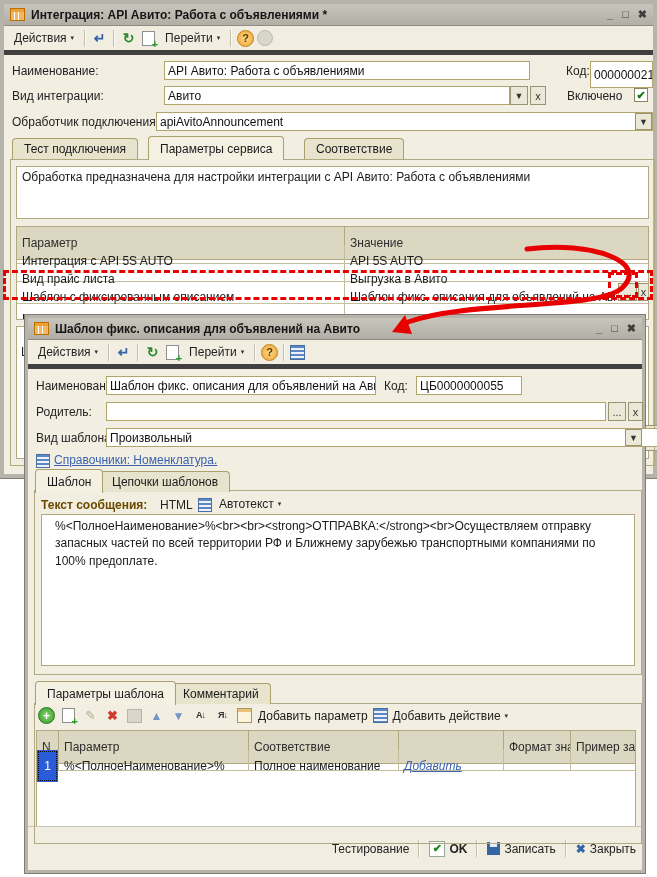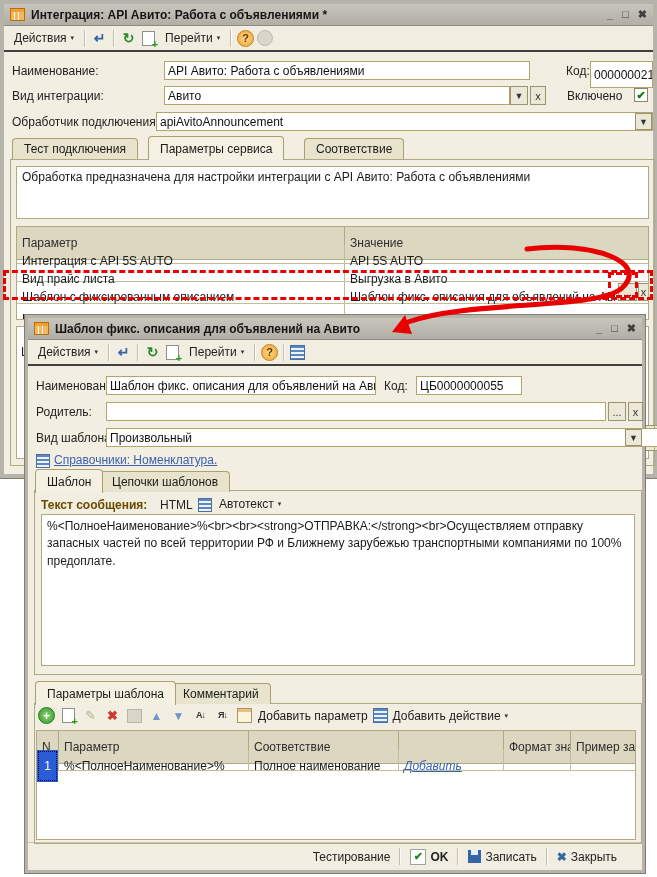--- a/index.html
+++ b/index.html
@@ -3,21 +3,21 @@
 <meta charset="utf-8">
 <style>
   html,body{margin:0;padding:0;background:#fff;font-family:"Liberation Sans",sans-serif;}
   #screen{position:relative;width:657px;height:877px;background:#fff;overflow:hidden;font-size:12px;color:#1a1a1a;}
   .win{position:absolute;background:#f2efe2;border:4px solid #b6b3aa;box-shadow:0 0 0 1px #807d75;box-sizing:border-box;}
   .titlebar{position:absolute;left:0;right:0;top:0;height:22px;background:linear-gradient(#c8c5bc,#b1aea5);display:flex;align-items:center;gap:6px;padding:0 6px;box-sizing:border-box;border-bottom:1px solid #8e8b83;}
   .title-text{flex:1;font-weight:bold;font-size:12px;color:#151515;white-space:nowrap;overflow:hidden;}
   .winbtns{display:flex;gap:9px;align-items:center;}
   .winbtn{font-size:11px;font-weight:bold;color:#3d3d3d;line-height:1;cursor:default;}
   .cat-icon{width:13px;height:11px;background:#fff;border:1px solid #b86f00;display:inline-block;background-image:linear-gradient(#f0a136,#f0a136),linear-gradient(90deg,#f5b75f 3px,transparent 3px,transparent 4px,#f5b75f 4px,#f5b75f 7px,transparent 7px,transparent 8px,#f5b75f 8px);background-size:100% 3px,100% 100%;background-repeat:no-repeat;}
-  .toolbar{position:absolute;left:0;right:0;top:22px;height:26px;background:#f1eee1;border-bottom:2px solid #404040;display:flex;align-items:center;gap:3px;padding:12px 5px;box-sizing:border-box;}
+  .toolbar{position:absolute;left:0;right:0;top:22px;height:26px;background:#f1eee1;border-bottom:5px solid #404040;display:flex;align-items:center;gap:3px;padding:12px 5px;box-sizing:border-box;}
   .menu-btn{display:flex;align-items:center;gap:4px;padding:2px 5px;color:#222;}
   .caret{font-size:7px;color:#333;}
   .sep{width:1px;height:17px;background:#c2beb0;border-right:1px solid #fbfaf4;margin:0 2px;}
   .ic{width:17px;height:16px;display:inline-flex;align-items:center;justify-content:center;font-size:12px;line-height:1;}
   .ic-import{color:#3465a4;font-weight:bold;font-size:14px;}
   .ic-refresh{color:#2c8a2c;font-weight:bold;font-size:14px;}
   .ic-doc{width:11px;height:13px;background:#fff;border:1px solid #8f8f8f;position:relative;}
   .ic-doc::after{content:"+";position:absolute;right:-4px;bottom:-5px;color:#1f9e1f;font-weight:bold;font-size:11px;background:transparent;}
   .ic-help{width:15px;height:15px;border-radius:50%;background:radial-gradient(#ffd98a,#efa22d);border:1px solid #c07f1d;color:#5a3c00;font-weight:bold;font-size:11px;display:inline-flex;align-items:center;justify-content:center;}
   .ic-gray{width:14px;height:14px;border-radius:50%;background:#d9d6cb;border:1px solid #bcb9ad;}
@@ -40,21 +40,21 @@
   .tab{position:absolute;height:21px;display:flex;align-items:center;justify-content:center;border:1px solid #ab9f6e;border-bottom:none;border-radius:4px 4px 0 0;background:#e7e3cd;padding:0 11px;white-space:nowrap;box-sizing:border-box;z-index:2;}
   .tab.active{background:#f4f1e3;height:24px;z-index:3;}
   .panel{position:absolute;border:1px solid #b1a97f;box-sizing:border-box;z-index:1;}
   .whitebox{position:absolute;background:#fff;border:1px solid #b1a97f;box-sizing:border-box;overflow:hidden;}
   .th{background:#dbd7c1;color:#2d2d2d;}
   .cell{position:absolute;display:flex;align-items:center;padding:16px 5px;white-space:nowrap;overflow:hidden;box-sizing:border-box;}
   .row-line{position:absolute;left:0;right:0;height:1px;background:#c3bd9c;}
   .col-line{position:absolute;top:0;bottom:0;width:1px;background:#c3bd9c;}
   .link{color:#3a62b0;text-decoration:underline;white-space:nowrap;}
   .hl{position:absolute;border:3px dashed #e80000;box-sizing:border-box;z-index:50;pointer-events:none;}
-  .statusbar{position:absolute;left:0;right:0;bottom:0;height:28px;background:#f1eee1;border-top:1px solid #c8c4b6;display:flex;align-items:center;justify-content:flex-end;gap:7px;padding:0 25px;box-sizing:border-box;}
+  .statusbar{position:absolute;left:0;right:0;bottom:0;height:44px;background:#f1eee1;border-top:1px solid #c8c4b6;display:flex;align-items:center;justify-content:flex-end;gap:7px;padding:0 6px;box-sizing:border-box;}
   .footer-btn{display:flex;align-items:center;gap:4px;color:#222;}
   .selected-n{background:#2b5cd8;color:#fff;outline:1px dotted #0a0a0a;outline-offset:-2px;justify-content:center;}
 </style>
 </head>
 <body>
 
 <div id="screen">
 
   <div class="win" style="left:0;top:0;width:657px;height:478px;">
 
@@ -213,21 +213,21 @@
     <div class="panel" style="left:6px;top:172px;width:608px;height:185px;"></div>
 
     <span class="lbl" style="left:13px;top:180px;font-weight:bold;color:#6b4a00;">Текст сообщения:</span>
     <span class="lbl" style="left:132px;top:180px;">HTML</span>
     <span class="ic ic-struct" style="position:absolute;left:170px;top:180px;width:12px;height:12px;"></span>
     <span class="menu-btn" style="position:absolute;left:186px;top:177px;">
         <span>Автотекст</span>
         <span class="caret">▾</span>
       </span>
 
-    <div class="whitebox" style="left:13px;top:196px;width:594px;height:152px;padding:3px 5px;line-height:1.45;white-space:normal;">
+    <div class="whitebox" style="left:13px;top:196px;width:594px;height:152px;padding:3px 13px;line-height:1.45;white-space:normal;">
       <span>%&lt;ПолноеНаименование&gt;%&lt;br&gt;&lt;br&gt;&lt;strong&gt;ОТПРАВКА:&lt;/strong&gt;&lt;br&gt;Осуществляем отправку запасных частей по всей территории РФ и Ближнему зарубежью транспортными компаниями по 100% предоплате.</span>
     </div>
 
     <div class="tab active" style="left:7px;top:363px;">Параметры шаблона</div>
     <div class="tab" style="left:143px;top:365px;">Комментарий</div>
     <div class="panel" style="left:6px;top:385px;width:608px;height:141px;"></div>
 
     <div style="position:absolute;left:10px;top:389px;display:flex;align-items:center;gap:5px;">
       <span class="ic-circle-plus">+</span>
       <span class="ic">

